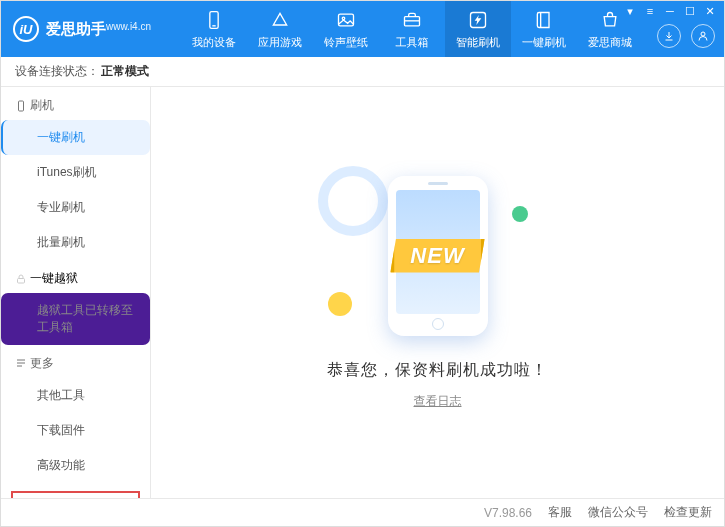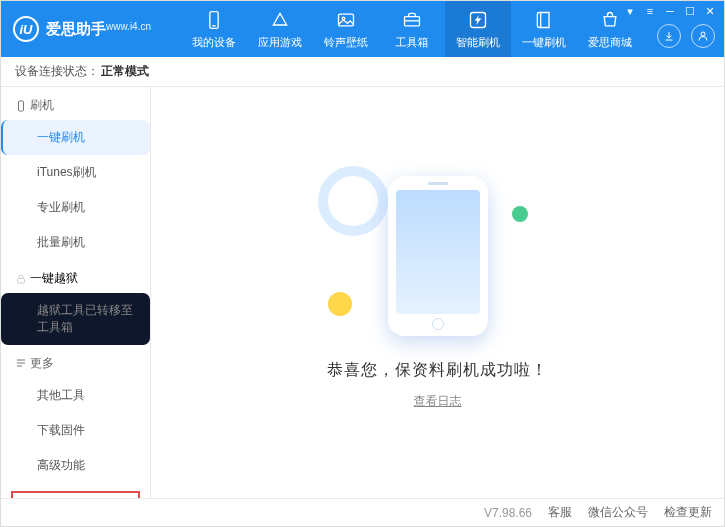--- a/index.html
+++ b/index.html
@@ -26,21 +26,21 @@
 .status-bar { height: 30px; border-bottom: 1px solid #e8e8e8; display: flex; align-items: center; padding: 0 14px; background: #fff; font-size: 12px; color: #555; }
 .status-value { color: #333; font-weight: bold; margin-left: 2px; }
 
 .body { display: flex; height: calc(100% - 56px - 30px - 28px); }
 
 .sidebar { width: 150px; border-right: 1px solid #e8e8e8; display: flex; flex-direction: column; overflow-y: auto; }
 .sb-section { padding: 10px 14px 6px; display: flex; align-items: center; gap: 3px; color: #666; font-size: 12px; }
 .sb-section.disabled { color: #000000; }
 .sb-item { padding: 9px 14px 9px 36px; cursor: pointer; color: #555; font-size: 12px; border-radius: 7px; }
 .sb-item.active { background: #eaf3ff; color: #1f8bef; border-left: 2px solid #1f8bef; padding-left: 34px; }
-.sb-item.boxed { background: #0f172a; color: #888; line-height: 1.4; }
+.sb-item.boxed { background: #4c1d95; color: #888; line-height: 1.4; }
 
 .sb-checks { border: 2px solid #e04b4b; margin: 8px 10px; padding: 8px 6px; display: flex; gap: 10px; font-size: 12px; }
 .chk { display: flex; align-items: center; gap: 4px; color: #666; }
 .chk input { width: 12px; height: 12px; }
 
 .main { flex: 1; display: flex; flex-direction: column; align-items: center; justify-content: center; padding: 20px; position: relative; }
 .illus { width: 200px; height: 160px; position: relative; display: flex; align-items: center; justify-content: center; }
 .phone { width: 100px; height: 160px; background: #fff; border-radius: 16px; box-shadow: 0 6px 20px rgba(100,150,220,0.35); position: relative; }
 .phone-screen { position: absolute; top: 14px; left: 8px; right: 8px; bottom: 22px; background: linear-gradient(#bcdcff,#e6f2ff); border-radius: 4px; }
 .phone-speaker { position: absolute; top: 6px; left: 50%; transform: translateX(-50%); width: 20px; height: 3px; background: #d0e0f0; border-radius: 2px; }
@@ -211,20 +211,21 @@
   <div class="main">
     <div class="illus">
       <div class="deco-circle dc1"></div>
       <div class="deco-circle dc2"></div>
       <div class="deco-circle dc3"></div>
       <div class="phone">
         <div class="phone-speaker"></div>
         <div class="phone-screen"></div>
         <div class="phone-home"></div>
       </div>
+      <div class="banner">NEW</div>
     </div>
     <div class="msg">恭喜您，保资料刷机成功啦！</div>
     <a class="view-log">查看日志</a>
   </div>
 </div>
 
 <div class="footer">
   <div class="spacer"></div>
   <span class="version">V7.98.66</span>
   <span class="footer-item">客服</span>

